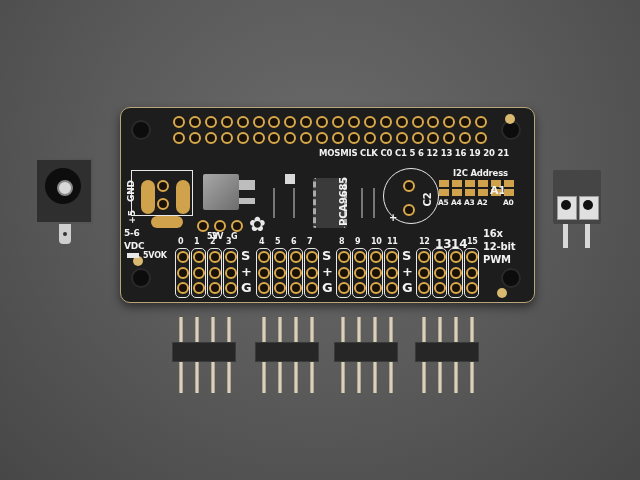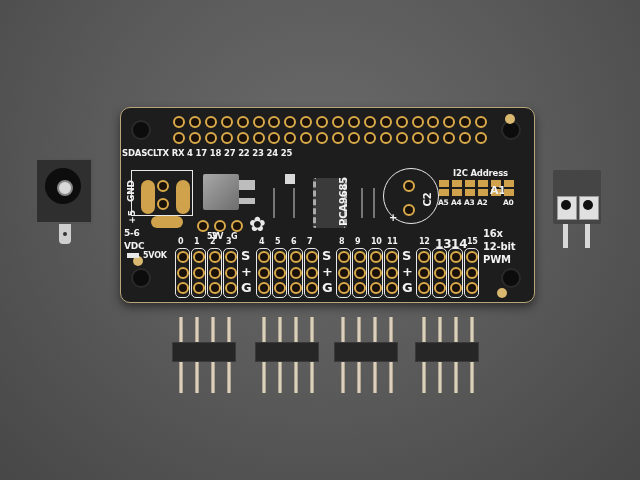--- a/index.html
+++ b/index.html
@@ -89,21 +89,21 @@
       <div class="pad" style="left: 242.8px; top: 24px;"></div>
       <div class="pad" style="left: 258.7px; top: 24px;"></div>
       <div class="pad" style="left: 274.6px; top: 24px;"></div>
       <div class="pad" style="left: 290.5px; top: 24px;"></div>
       <div class="pad" style="left: 306.4px; top: 24px;"></div>
       <div class="pad" style="left: 322.3px; top: 24px;"></div>
       <div class="pad" style="left: 338.2px; top: 24px;"></div>
       <div class="pad" style="left: 354.1px; top: 24px;"></div>
     </div>
 
-  <div class="lbl" style="left:1px;top:40px;font-size:8.5px;">SDASCLTX RX 4 17 18 27 22 23 24 25</div>
+  <div class="lbl" style="left:198px;top:40px;font-size:8.5px;">MOSMIS CLK C0 C1 5 6 12 13 16 19 20 21</div>
 
   <div id="gpio-row-3" style="position: absolute; left: 0px; top: 0px;"></div>
 
   <div class="outline" style="left:10px;top:62px;width:62px;height:46px;border-radius:0;"></div>
   <div class="lbl" style="left:-1px;top:78px;transform:rotate(-90deg);font-size:9px;">GND</div>
   <div class="lbl" style="left:4px;top:104px;transform:rotate(-90deg);font-size:9px;">+5</div>
   <div class="sold-mask" style="left:20px;top:72px;width:14px;height:34px;border-radius:7px;"></div>
   <div class="sold-mask" style="left:55px;top:72px;width:14px;height:34px;border-radius:7px;"></div>
   <div class="pad" style="left:36px;top:72px;"></div>
   <div class="pad" style="left:36px;top:90px;"></div>

